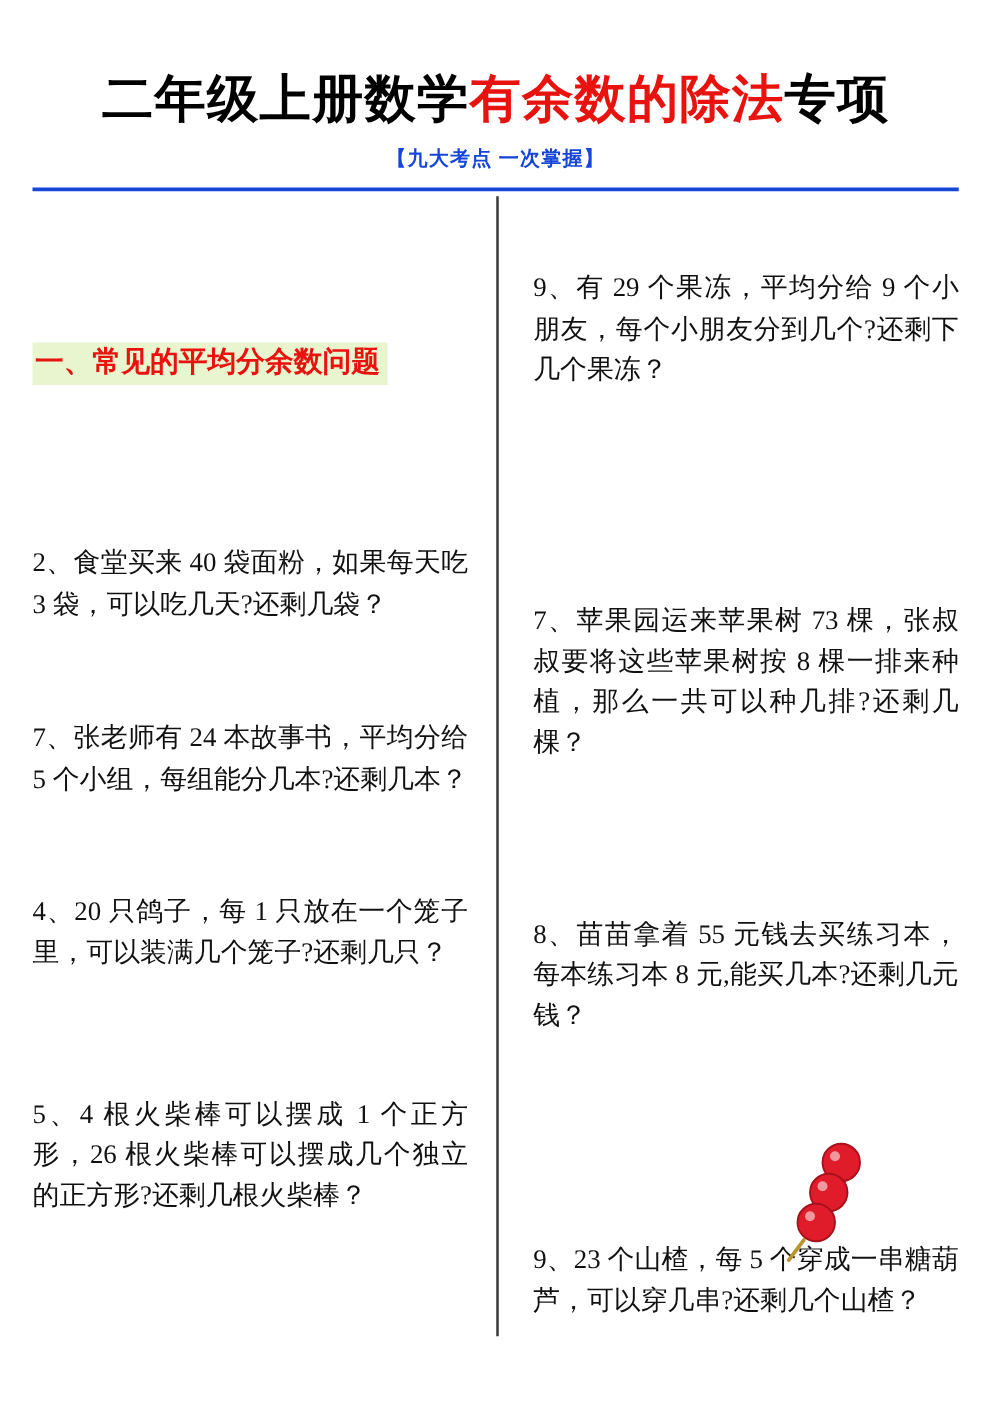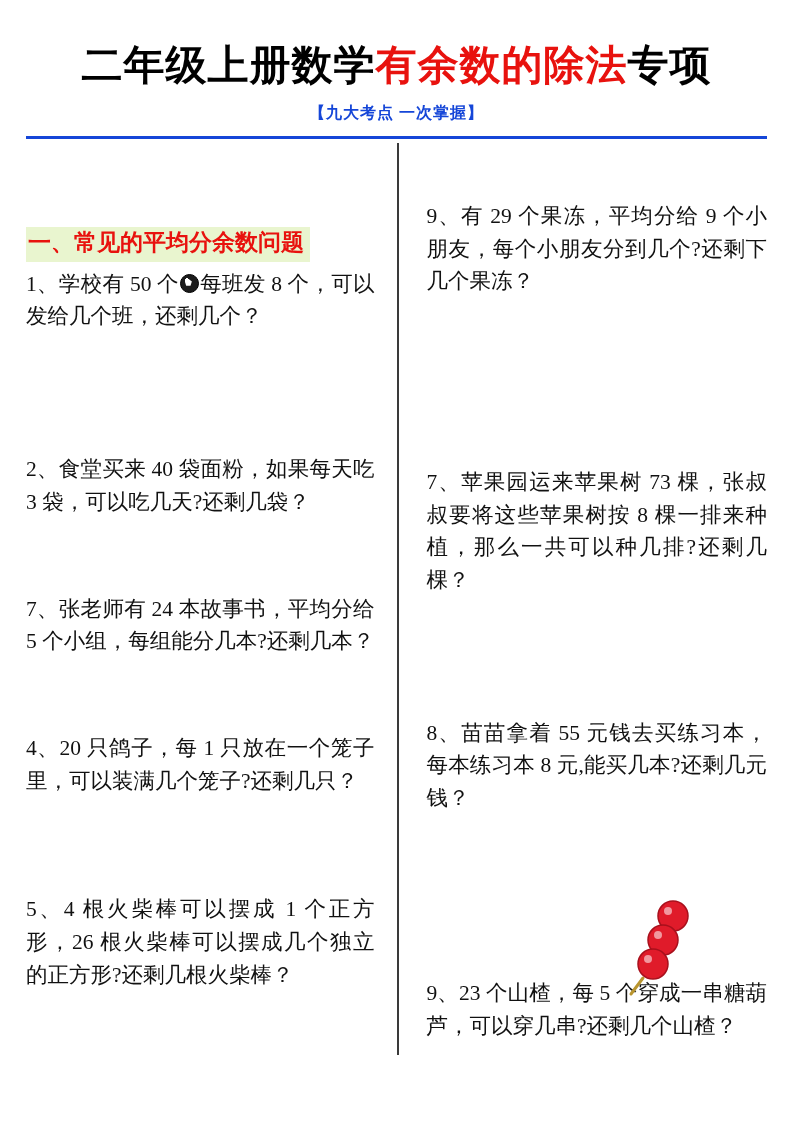--- a/index.html
+++ b/index.html
@@ -15,21 +15,21 @@
     color: #111;
     overflow: hidden;
   }
 
   .page {
     position: absolute;
     left: 0; top: 0;
     width: 793px;
     height: 844px;
     box-sizing: border-box;
-    padding: 30px 26px 0 26px;
+    padding: 44px 26px 0 26px;
   }
 
   
   .title {
     text-align: center;
     font-size: 41px;
     font-weight: bold;
     letter-spacing: 1px;
     line-height: 1.15;
     white-space: nowrap;
@@ -149,23 +149,20 @@
 
   <div class="rule"></div>
 
   <div class="columns">
     <div class="divider"></div>
 
     <div class="col col-left">
 
       <div class="section-head">一、常见的平均分余数问题</div>
 
-      <div class="q">
-        <span>1、学校有 50 个</span><span class="ball"></span><span>每班发 8 个，可以发给几个班，还剩几个？</span>
-      </div>
 
       <div class="gap-xl"></div>
 
       <div class="q">2、食堂买来 40 袋面粉，如果每天吃 3 袋，可以吃几天?还剩几袋？</div>
 
       <div class="gap-m"></div>
 
       <div class="q">7、张老师有 24 本故事书，平均分给 5 个小组，每组能分几本?还剩几本？</div>
 
       <div class="gap-m"></div>

